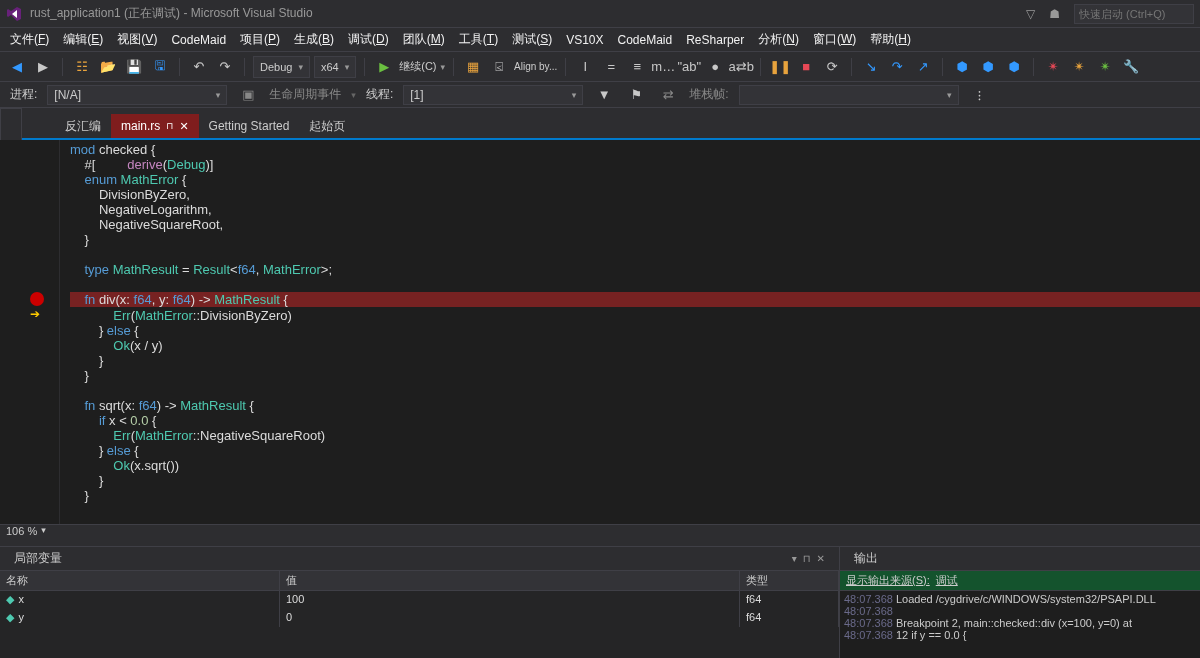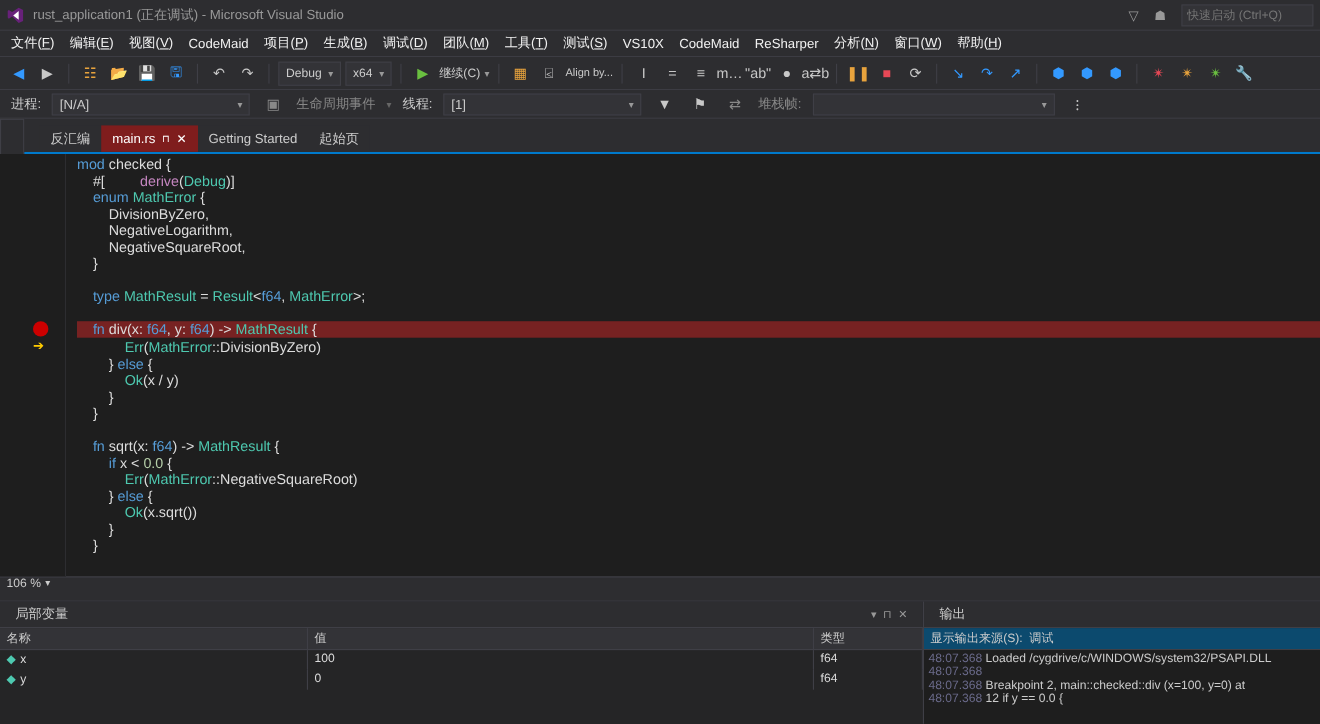--- a/index.html
+++ b/index.html
@@ -17,21 +17,21 @@
 .tbtn.green { color:#6abf40; }
 .tbtn.orange { color:#e8a33d; }
 .tbtn.red { color:#e74856; }
 .tsep { width:1px; height:18px; background:#3f3f46; margin:0 4px; }
 .tsel { background:#333337; border:1px solid #3f3f46; color:#ccc; height:22px; padding:0 6px; font-size:11px; display:flex; align-items:center; gap:6px; }
 .tsel .arr { font-size:9px; color:#999; }
 .debugbar { height:26px; background:#2d2d30; display:flex; align-items:center; padding:0 10px; gap:10px; border-bottom:1px solid #3f3f46; }
 .dblabel { color:#ccc; }
 .dbsel { background:#333337; border:1px solid #3f3f46; color:#ccc; height:20px; padding:0 6px; min-width:180px; display:flex; align-items:center; justify-content:space-between;}
 .dbsel .arr{font-size:9px;color:#999;}
-.tabstrip { height:30px; background:#2d2d30; display:flex; align-items:flex-end; position:relative; }
+.tabstrip { height:30px; background:#2d2d30; display:flex; align-items:flex-end; position:relative;padding-left:19px; }
 .side-label { position:absolute; left:0; top:0; width:22px; height:60px; background:#2d2d30; color:#ccc; writing-mode:vertical-rl; text-orientation:upright; font-size:10px; border:1px solid #3f3f46; display:flex; align-items:center; justify-content:center; padding:4px 0;}
 .tabstrip .tabspace{width:36px;}
 .tab { height:24px; padding:4px 10px; background:#2d2d30; color:#ccc; display:flex; align-items:center; gap:6px; cursor:pointer;}
 .tab.active { background:#7f1d1d; color:#fff; }
 .tab .pin{font-size:9px;}
 .tab .close{font-size:11px;}
 .editor-border-top{height:2px;background:#007acc;}
 .editor-area { height:384px; display:flex; background:#1e1e1e; }
 .gutter { width:60px; background:#1e1e1e; position:relative; border-right:1px solid #2d2d30;}
 .breakpoint { position:absolute; left:30px; width:14px; height:14px; background:#c00; border-radius:50%;}
@@ -47,21 +47,21 @@
 .panel-left { flex:1; display:flex; flex-direction:column; border-right:1px solid #3f3f46; background:#252526;}
 .panel-right { width:360px; display:flex; flex-direction:column; background:#252526;}
 .panel-title { height:24px; background:#2d2d30; color:#ccc; padding:0 14px; display:flex; align-items:center; justify-content:space-between; border-bottom:1px solid #3f3f46;}
 .panel-tools { display:flex; gap:6px; color:#999; font-size:10px;}
 .locals-head { height:20px; background:#333337; display:flex; color:#ccc; font-size:11px; border-bottom:1px solid #3f3f46;}
 .locals-head div{padding:2px 6px; border-right:1px solid #3f3f46;}
 .col-name{width:280px;} .col-val{width:460px;} .col-type{flex:1;}
 .locals-row { height:18px; display:flex; color:#dcdcdc; font-size:11px;}
 .locals-row div{padding:2px 6px; border-right:1px solid #3f3f46;}
 .var-ico{color:#4ec9b0; margin-right:4px;}
-.out-sub { height:20px; background:#0c4a6e; display:flex; align-items:center; padding:0 6px; gap:6px; color:#ccc; font-size:11px; border-bottom:1px solid #3f3f46;}
+.out-sub { height:20px; background:#14532d; display:flex; align-items:center; padding:0 6px; gap:6px; color:#ccc; font-size:11px; border-bottom:1px solid #3f3f46;text-decoration:underline;}
 .out-body { flex:1; font-family:Consolas,monospace; font-size:11px; color:#ccc; background:#1e1e1e; padding:2px 4px; overflow:hidden;}
 .out-line { white-space:nowrap;}
 .ts{color:#6a6a8a;}
 </style>
 </head>
 <body>
 
 <div class="titlebar">
   <svg class="vs-logo" viewBox="0 0 16 16">
       <path fill="#68217A" d="M11 1l4 2v10l-4 2-6-6-3 2-1-1V4l1-1 3 2 6-4z"></path>

